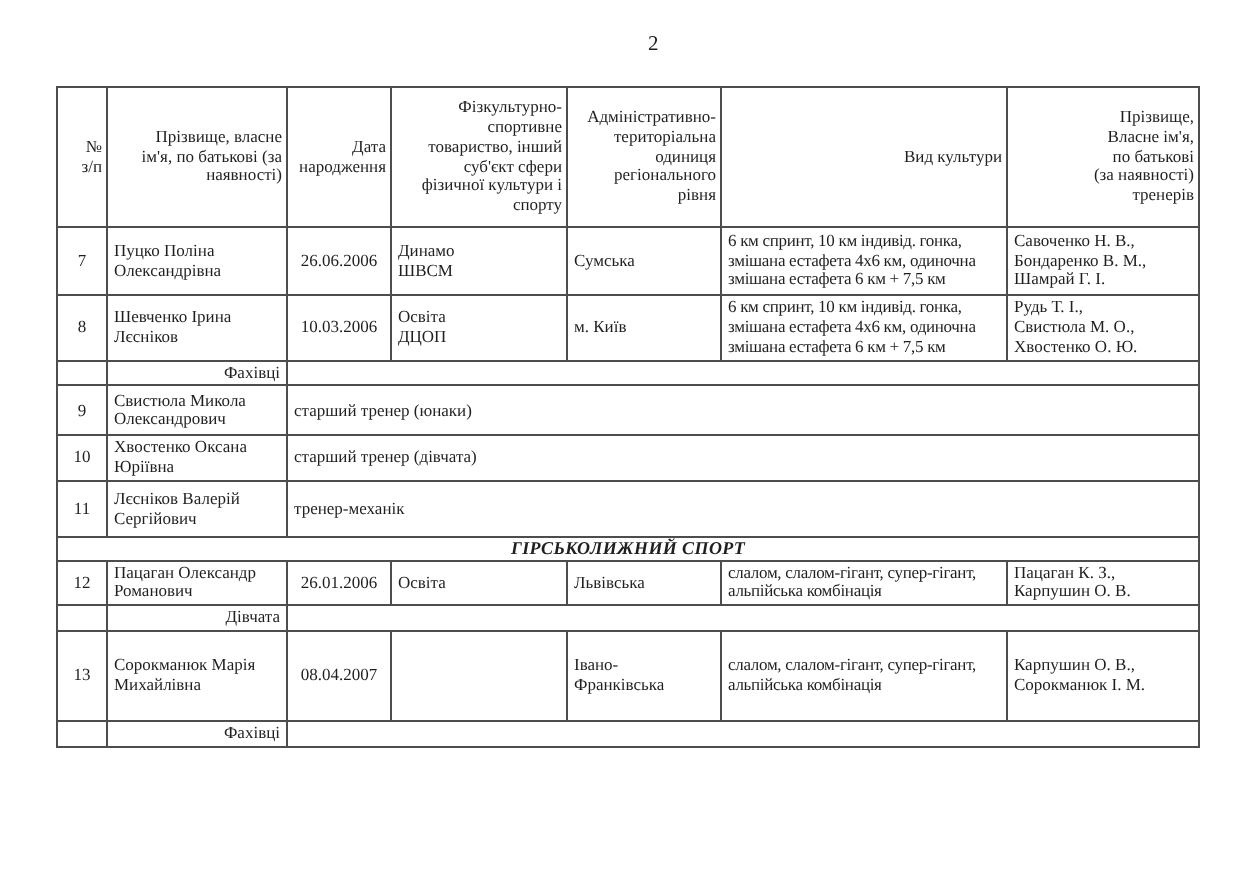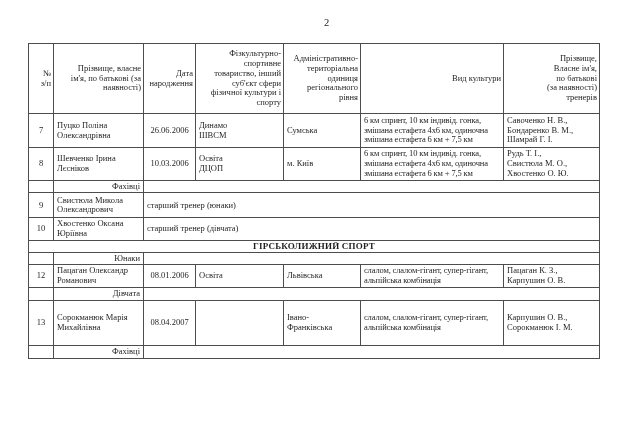--- a/index.html
+++ b/index.html
@@ -33,21 +33,21 @@
     word-wrap:break-word;
   }
   thead tr{height:70px;}
   th{text-align:right;padding:1px 2px;font-family:Liberation Serif, serif;}
   td{text-align:left;}
   td.num,td.date{text-align:center;padding:1px 1px;}
   td.bold{font-weight:normal;text-align:right;}
   td.program{letter-spacing:-0.15px;}
   td.division{
     font-weight:bold;text-align:center;
-    font-size:9px;letter-spacing:0.2px;padding:0 1px;
+    font-size:9px;letter-spacing:0.2px;padding:0 1px;font-style:italic;
   }
 </style>
 </head>
 <body>
 
 <div class="page-number">2</div>
 
 <table class="roster">
   <colgroup>
     <col style="width:25px">
@@ -123,32 +123,32 @@
       <tr style="height: 25px;">
         <td class="num">9</td>
         <td>Свистюла Микола Олександрович</td>
         <td colspan="5">старший тренер (юнаки)</td>
       </tr>
       <tr style="height: 22px;">
         <td class="num">10</td>
         <td>Хвостенко Оксана Юріївна</td>
         <td colspan="5">старший тренер (дівчата)</td>
       </tr>
+      <tr style="height: 28px;">
+        <td class="num">11</td>
+        <td>Лєсніков Валерій Сергійович</td>
+        <td colspan="5">тренер-механік</td>
+      </tr>
       <tr style="height: 11px;">
         <td class="division" colspan="7">ГІРСЬКОЛИЖНИЙ СПОРТ</td>
-      </tr>
-      <tr style="height: 12px;">
-        <td class="num"></td>
-        <td class="bold">Юнаки</td>
-        <td colspan="5"></td>
       </tr>
       <tr style="height: 21px; margin-top: 13px;">
         <td class="num">12</td>
         <td>Пацаган Олександр Романович</td>
-        <td class="date">08.01.2006</td>
+        <td class="date">26.01.2006</td>
         <td>Освіта</td>
         <td>Львівська</td>
         <td class="program">слалом, слалом-гігант, супер-гігант,
 альпійська комбінація</td>
         <td>Пацаган К. З.,
 Карпушин О. В.</td>
       </tr>
       <tr style="height: 10px; margin-top: 37px;">
         <td class="num"></td>
         <td class="bold">Дівчата</td>

